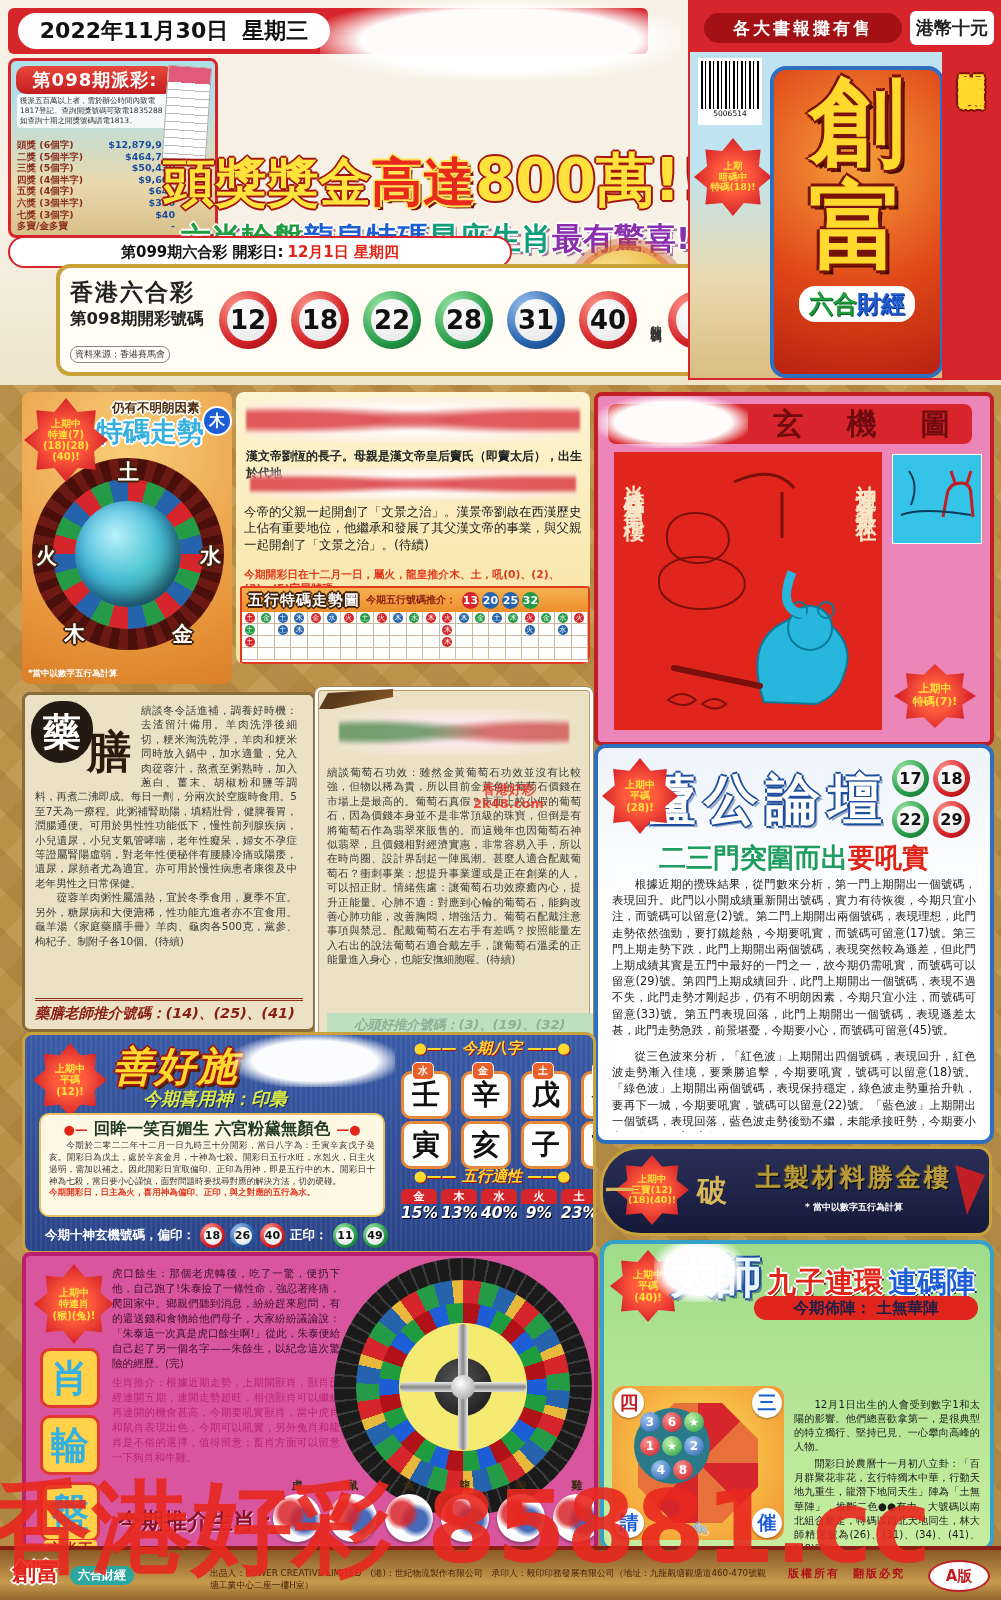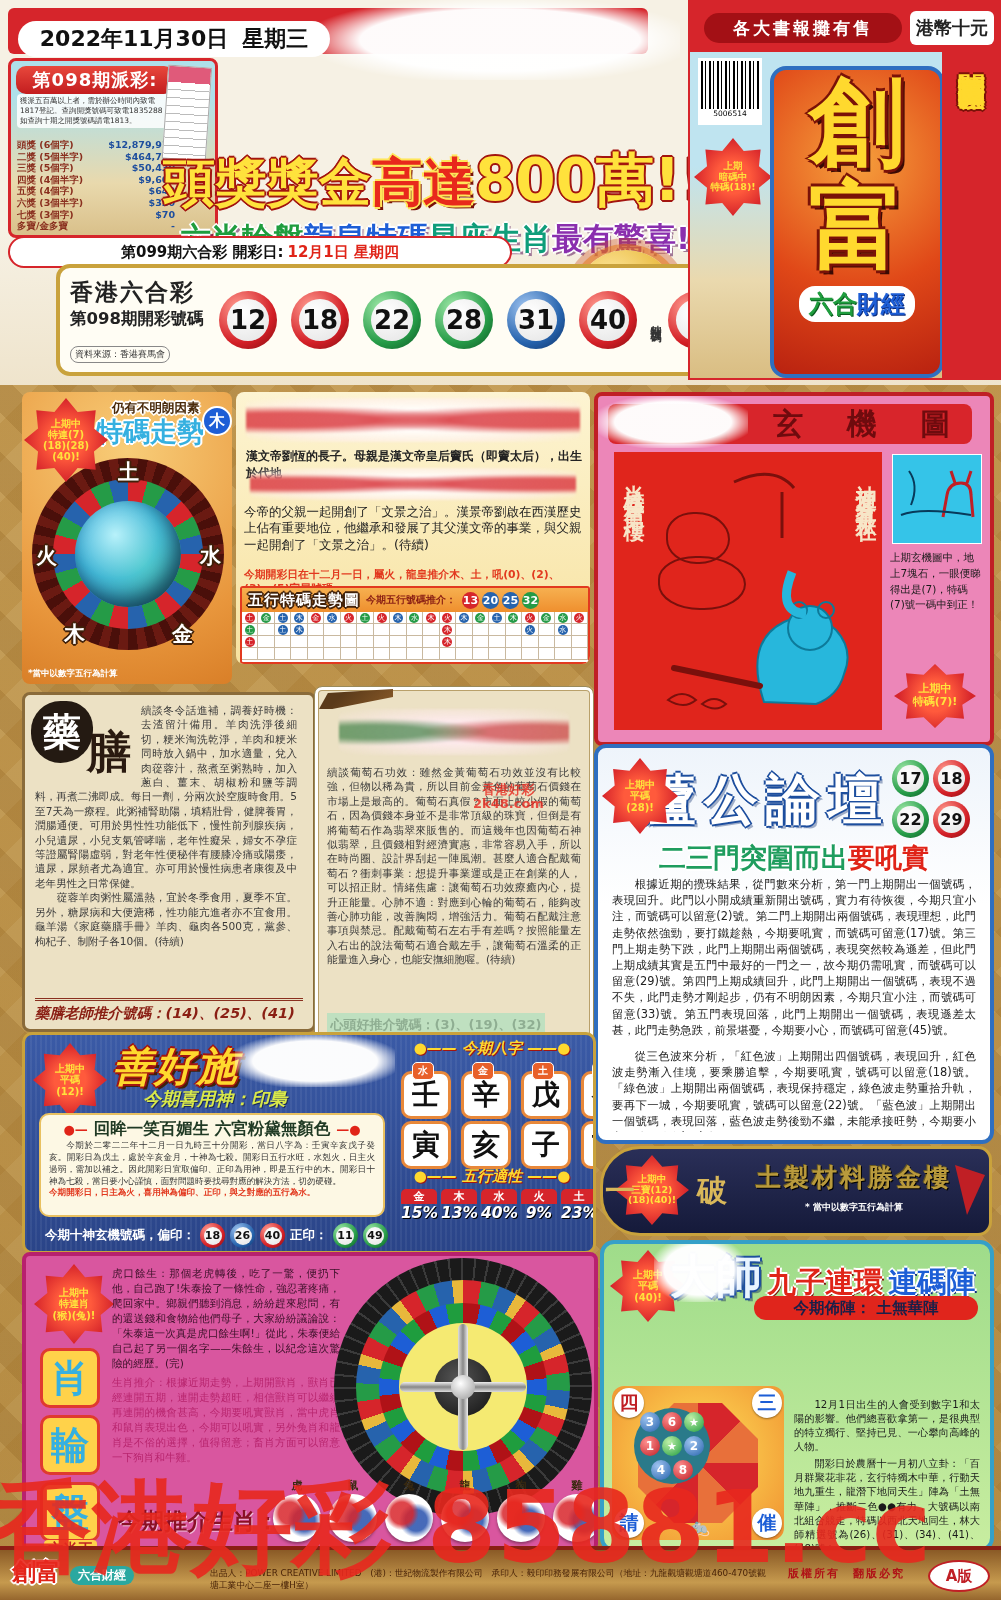--- a/index.html
+++ b/index.html
@@ -11,21 +11,21 @@
       linear-gradient(#caa35e,#b9924c);}
   .abs{position:absolute;}
   .ol-dark{text-shadow:-2px 0 #40210a,2px 0 #40210a,0 -2px #40210a,0 2px #40210a,-1px -1px #40210a,1px -1px #40210a,-1px 1px #40210a,1px 1px #40210a;}
   .ol-red{text-shadow:-2px 0 #a3150f,2px 0 #a3150f,0 -2px #a3150f,0 2px #a3150f,-1px -1px #a3150f,1px -1px #a3150f,-1px 1px #a3150f,1px 1px #a3150f;}
   .ol-white{text-shadow:-2px 0 #fff,2px 0 #fff,0 -2px #fff,0 2px #fff,-1px -1px #fff,1px -1px #fff,-1px 1px #fff,1px 1px #fff;}
 
   
   .top-area{left:0;top:0;width:1001px;height:385px;background:linear-gradient(#f6f1e4 60%,#efe4cc);}
   .strip-red{left:8px;top:8px;width:640px;height:46px;background:#d6252b;border-radius:6px;}
   .date-pill{left:18px;top:13px;width:312px;height:36px;background:#fff;border-radius:18px;
-    display:flex;align-items:center;justify-content:center;gap:14px;font-size:22px;font-weight:bold;color:#111;margin-top:8px;}
+    display:flex;align-items:center;justify-content:center;gap:14px;font-size:22px;font-weight:bold;color:#111;}
   .smear{background:radial-gradient(ellipse at center, rgba(255,255,255,.98) 55%, rgba(255,255,255,0) 78%);}
   .payout-box{left:8px;top:58px;width:204px;height:174px;border:3px solid #d6252b;border-radius:8px;
     background:linear-gradient(#aee0ea 20%,#e9d9ad 70%,#d9c08a);overflow:hidden;}
   .payout-panel{position:absolute;left:5px;top:5px;width:150px;background:linear-gradient(#e8483c,#c31d1f);
     border-radius:10px;padding:2px 4px;text-align:center;color:#fff;font-weight:bold;font-size:18px;letter-spacing:1px;}
   .payout-note{position:absolute;left:6px;top:33px;width:152px;font-size:7.5px;color:#333;line-height:1.35;
     background:rgba(255,255,255,.85);border-radius:4px;padding:2px 3px;}
   .payout-rows{position:absolute;left:6px;top:78px;width:158px;font-size:9.5px;}
   .payout-row{display:flex;justify-content:space-between;line-height:11.6px;}
   .payout-row .pl{color:#8a2f1f;font-weight:bold;}
@@ -144,22 +144,22 @@
     color:#fff;font-size:38px;font-weight:900;display:flex;align-items:center;justify-content:center;}
   .yao-ch2{position:absolute;left:56px;top:22px;font-size:44px;font-weight:900;color:#2a1a10;}
   .yao-body{padding:8px 16px 0 10px;font-size:10.6px;color:#3a3a3a;text-align:justify;line-height:1.36;white-space:pre-line;}
   .yao-foot{position:absolute;left:10px;bottom:6px;width:268px;border-top:3px double #8a2f1f;padding-top:3px;
     font-size:14.5px;font-weight:900;color:#8a1f14;font-style:italic;}
 
   
   #sec-grape{left:314px;top:686px;width:278px;height:360px;background:#ece1c4;border:1px solid #9a8a5a;box-shadow:inset 0 0 0 3px #fff,inset 0 0 0 4px #b9a06a;}
   .roof{left:4px;top:2px;width:74px;height:20px;background:linear-gradient(135deg,#5a3a1a 30%,#8a5a28);clip-path:polygon(0 100%,12% 20%,100% 0,100% 40%,18% 100%);}
   .g-body{left:12px;top:78px;width:254px;font-size:10.6px;color:#3a3a3a;text-align:justify;line-height:1.36;}
-  .g-foot{left:12px;bottom:10px;width:218px;height:24px;background:#bfe0c0;display:flex;align-items:center;justify-content:center;
-    font-size:13px;font-weight:900;color:#8fae92;}
+  .g-foot{left:12px;bottom:10px;width:266px;height:24px;background:#bfe0c0;display:flex;align-items:center;justify-content:center;
+    font-size:13px;font-weight:900;font-style:italic;color:#8fae92;}
   .wm-small{color:#e8281e;font-weight:900;opacity:.8;line-height:1.05;text-align:center;}
 
   
   #sec-forum{left:594px;top:744px;width:392px;height:392px;background:linear-gradient(#eef4fb,#ffffff 40%);border:4px solid #2f6fc0;border-radius:12px;}
   .f-title{left:44px;top:16px;font-size:54px;font-weight:900;color:#fff;letter-spacing:8px;
     text-shadow:-2px 0 #1d4e9e,2px 0 #1d4e9e,0 -2px #1d4e9e,0 2px #1d4e9e,3px 3px 0 rgba(30,60,120,.4);}
   .f-balls{left:294px;top:12px;width:86px;display:flex;flex-wrap:wrap;gap:4px;}
   .f-balls .ball{width:37px;height:37px;} .f-balls .ball .in{font-size:16px;}
   .f-head{left:0;top:92px;width:100%;text-align:center;font-size:27px;font-weight:900;}
   .f-head .ha{color:#1f9d5e;} .f-head .hb{color:#e02418;}
@@ -299,21 +299,21 @@
         <div class="payout-row">
         <span class="pl">五獎 (4個字)</span>
         <span class="pv">$640</span>
       </div>
         <div class="payout-row">
         <span class="pl">六獎 (3個半字)</span>
         <span class="pv">$320</span>
       </div>
         <div class="payout-row">
         <span class="pl">七獎 (3個字)</span>
-        <span class="pv">$70</span>
+        <span class="pv">$40</span>
       </div>
         <div class="payout-row">
         <span class="pl">多寶/金多寶</span>
         <span class="pv">-</span>
       </div>
       </div>
   </div>
   <div class="abs mini-cal"></div>
 
   <div class="abs banner1">
@@ -599,21 +599,20 @@
         <path d="M120 30 q40 -18 60 6 M168 40 l0 46" fill="none" stroke="#7a100c" stroke-width="3"></path>
       </svg>
     </div>
     <div class="abs m-inset">
       <svg width="86" height="86">
         <path d="M50 62 l4 -22 q2 -12 14 -12 q10 0 10 12 l2 22 M62 28 l-4 -12 M74 28 l4 -12" fill="none" stroke="#c01f25" stroke-width="3"></path>
         <path d="M8 60 q20 -8 70 0" stroke="#083a5a" stroke-width="2" fill="none"></path>
         <path d="M16 16 q10 14 2 34" stroke="#083a5a" stroke-width="2" fill="none"></path>
       </svg>
     </div>
-    <div class="abs m-cap">上期玄機圖中，地上7塊石，一眼便睇得出是(7)，特碼(7)號一碼中到正！</div>
     <div class="abs burst" style="left:296px;top:268px;width:82px;height:64px;font-size:11px;line-height:1.15;">上期中
 特碼(7)!</div>
   </div>
 
   <div class="sec" id="sec-yao">
     <div class="yao-title">
       <span class="yao-blob">藥</span>
       <span class="yao-ch2">膳</span>
     </div>
     <div class="yao-body">續談冬令話進補，調養好時機：去渣留汁備用。羊肉洗淨後細切，粳米淘洗乾淨，羊肉和粳米同時放入鍋中，加水適量，兌入肉蓯蓉汁，熬煮至粥熟時，加入蔥白、薑末、胡椒粉和鹽等調料，再煮二沸即成。每日一劑，分兩次於空腹時食用。5至7天為一療程。此粥補腎助陽，填精壯骨，健脾養胃，潤腸通便。可用於男性性功能低下，慢性前列腺疾病，小兒遺尿，小兒支氣管哮喘，老年性癡呆，婦女不孕症等證屬腎陽虛弱，對老年性便秘伴有腰膝冷痛或陽痿，遺尿，尿頻者尤為適宜。亦可用於慢性病患者康復及中老年男性之日常保健。

